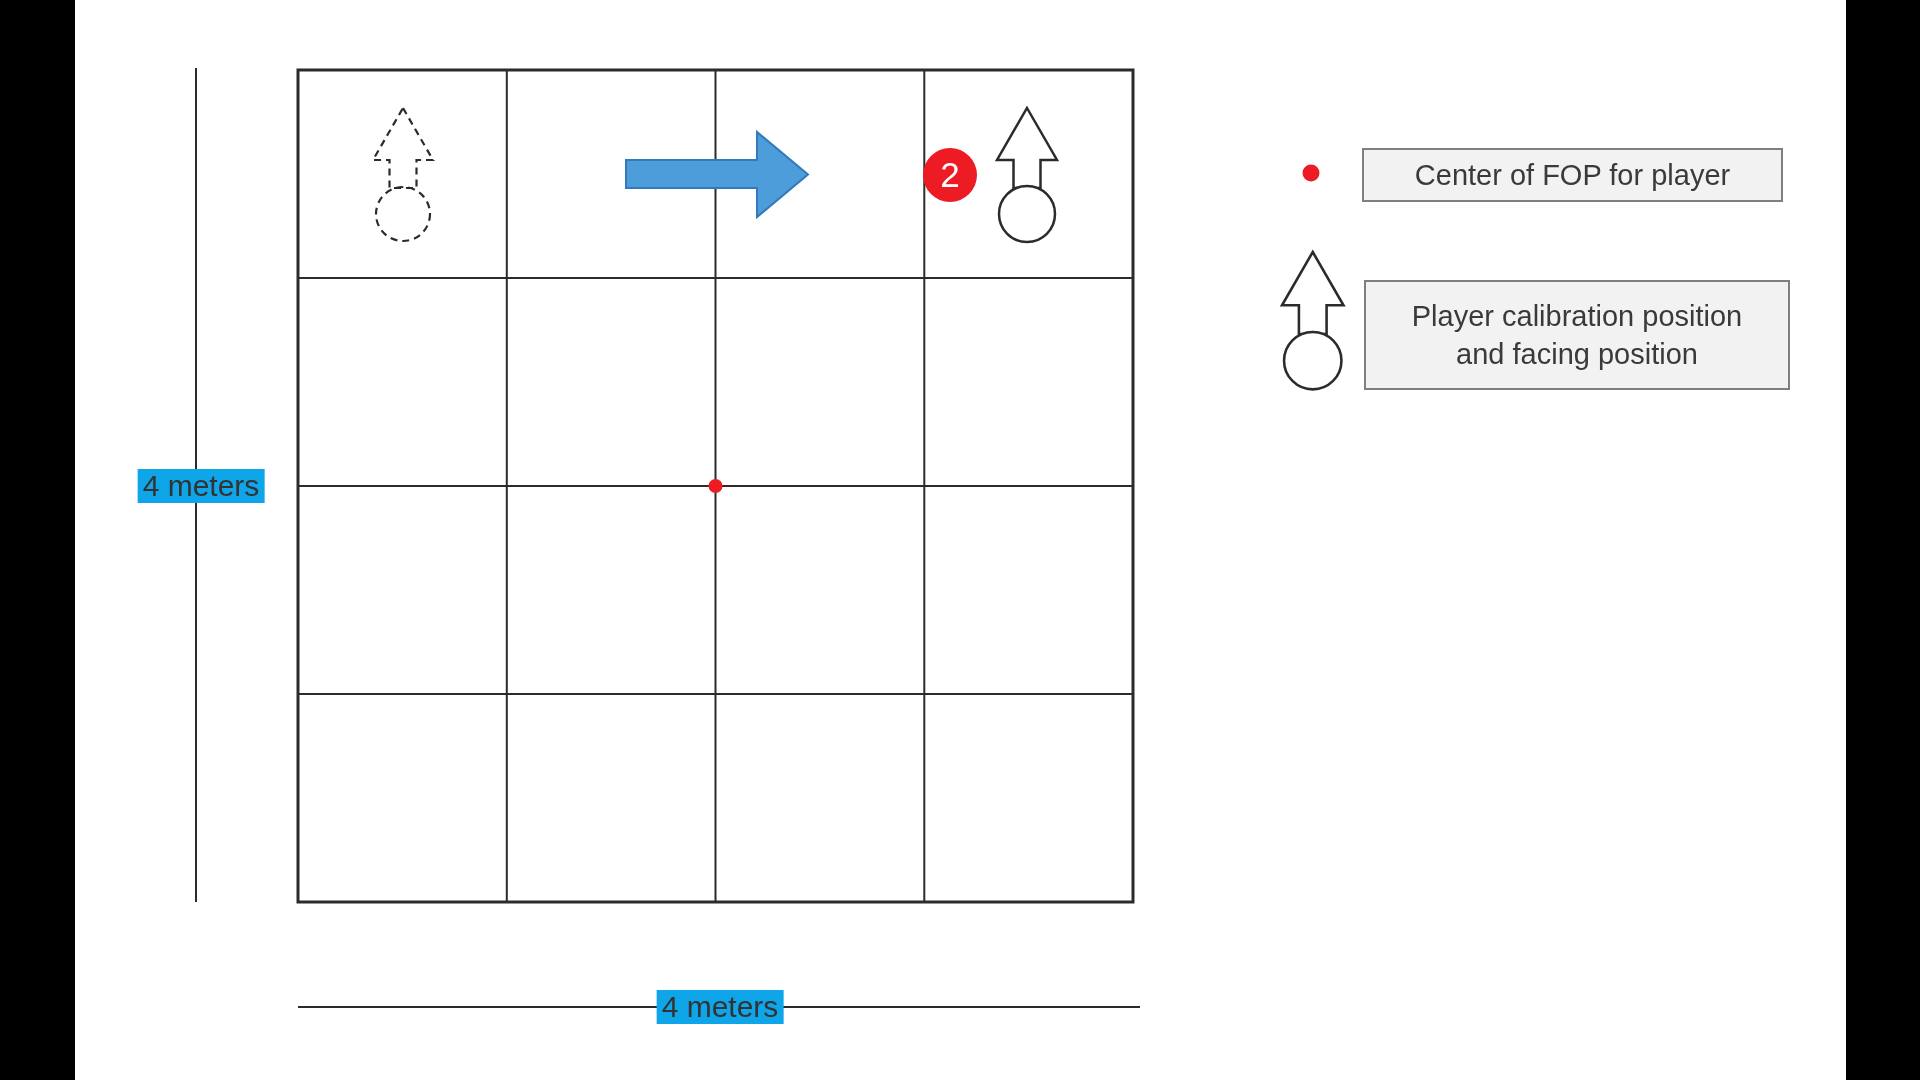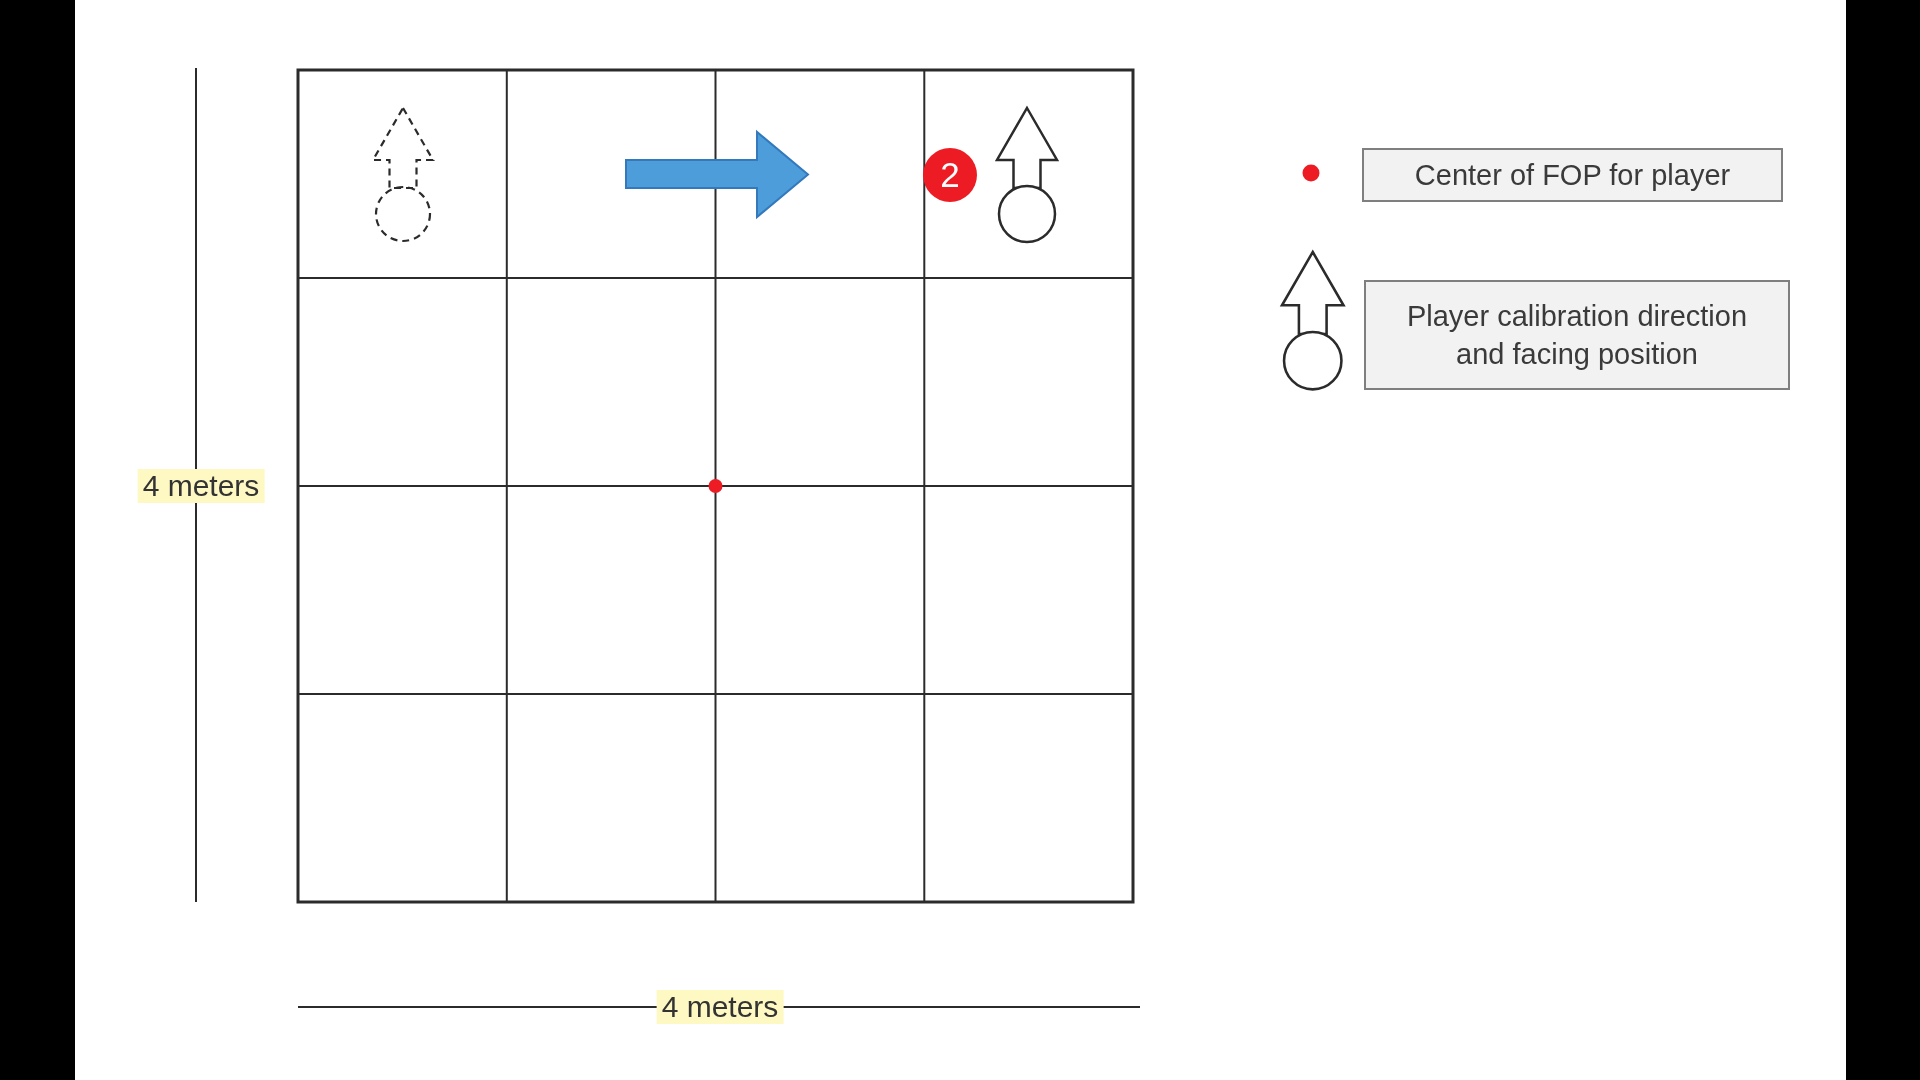--- a/index.html
+++ b/index.html
@@ -71,21 +71,21 @@
     top: 175px;
     transform: translate(-50%, -52%);
     color: #ffffff;
     font-size: 35px;
     line-height: 1;
   }
 
   .dim-label {
     position: absolute;
     transform: translate(-50%, -50%);
-    background: #fef9c3;
+    background: #0ea5e9;
     padding: 0 5px;
     font-size: 30px;
     color: #333333;
     white-space: nowrap;
   }
   .dim-label.left   { left: 201px; top: 486px; }
   .dim-label.bottom { left: 720px; top: 1007px; }
 
   .legend-box {
     position: absolute;
@@ -153,17 +153,17 @@
   <div class="badge-number">2</div>
 
   <div class="dim-label left">4 meters</div>
   <div class="dim-label bottom">4 meters</div>
 
   <div class="legend-box box1">
     <span>Center of FOP for player</span>
   </div>
 
   <div class="legend-box box2">
-    <div>Player calibration direction</div>
+    <div>Player calibration position</div>
     <div>and facing position</div>
   </div>
 
 </div>
 
 </body></html>

